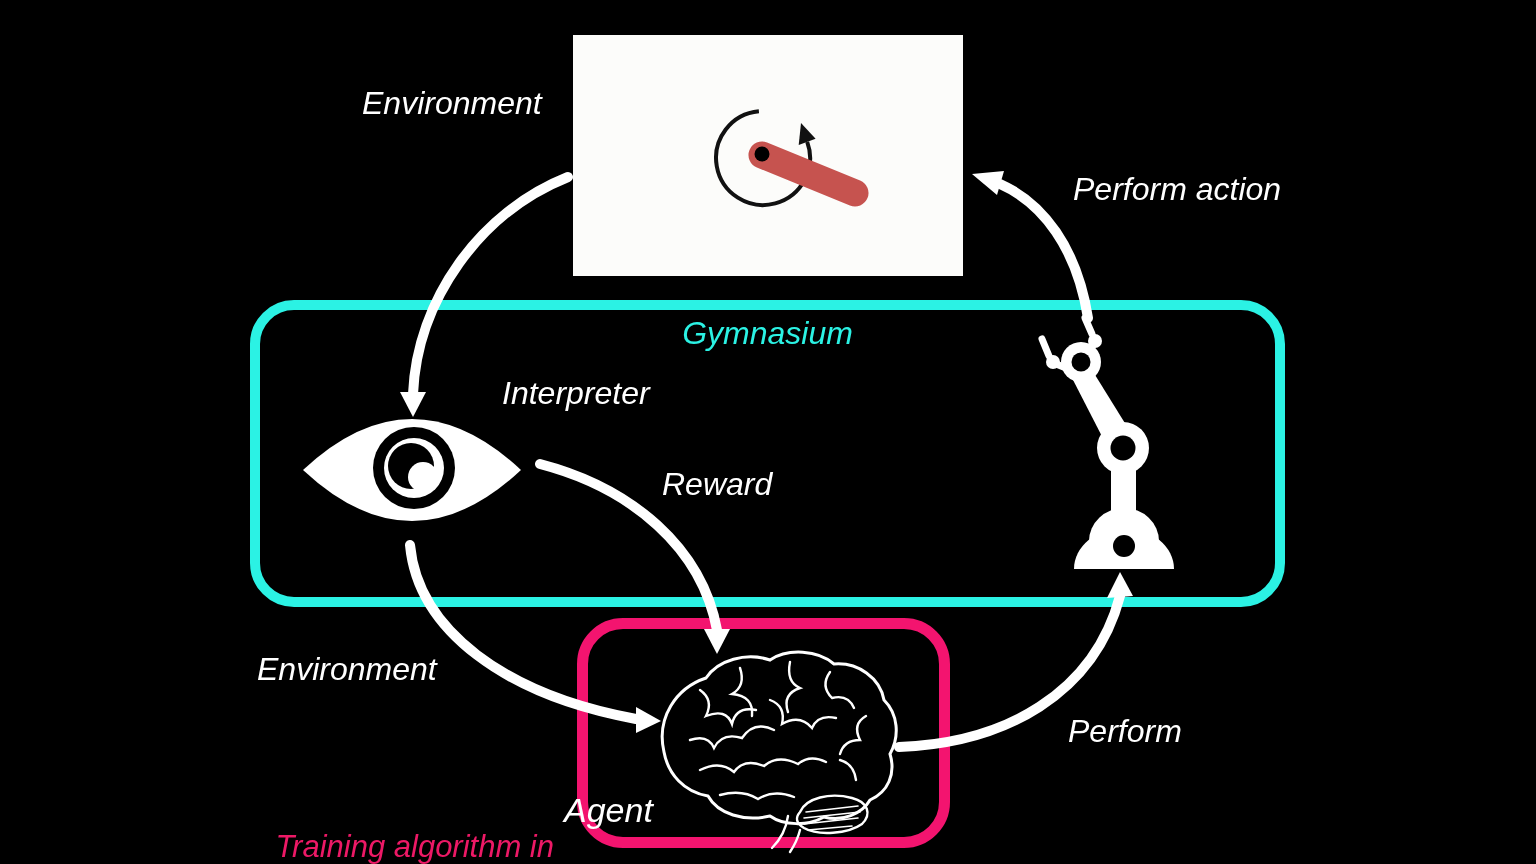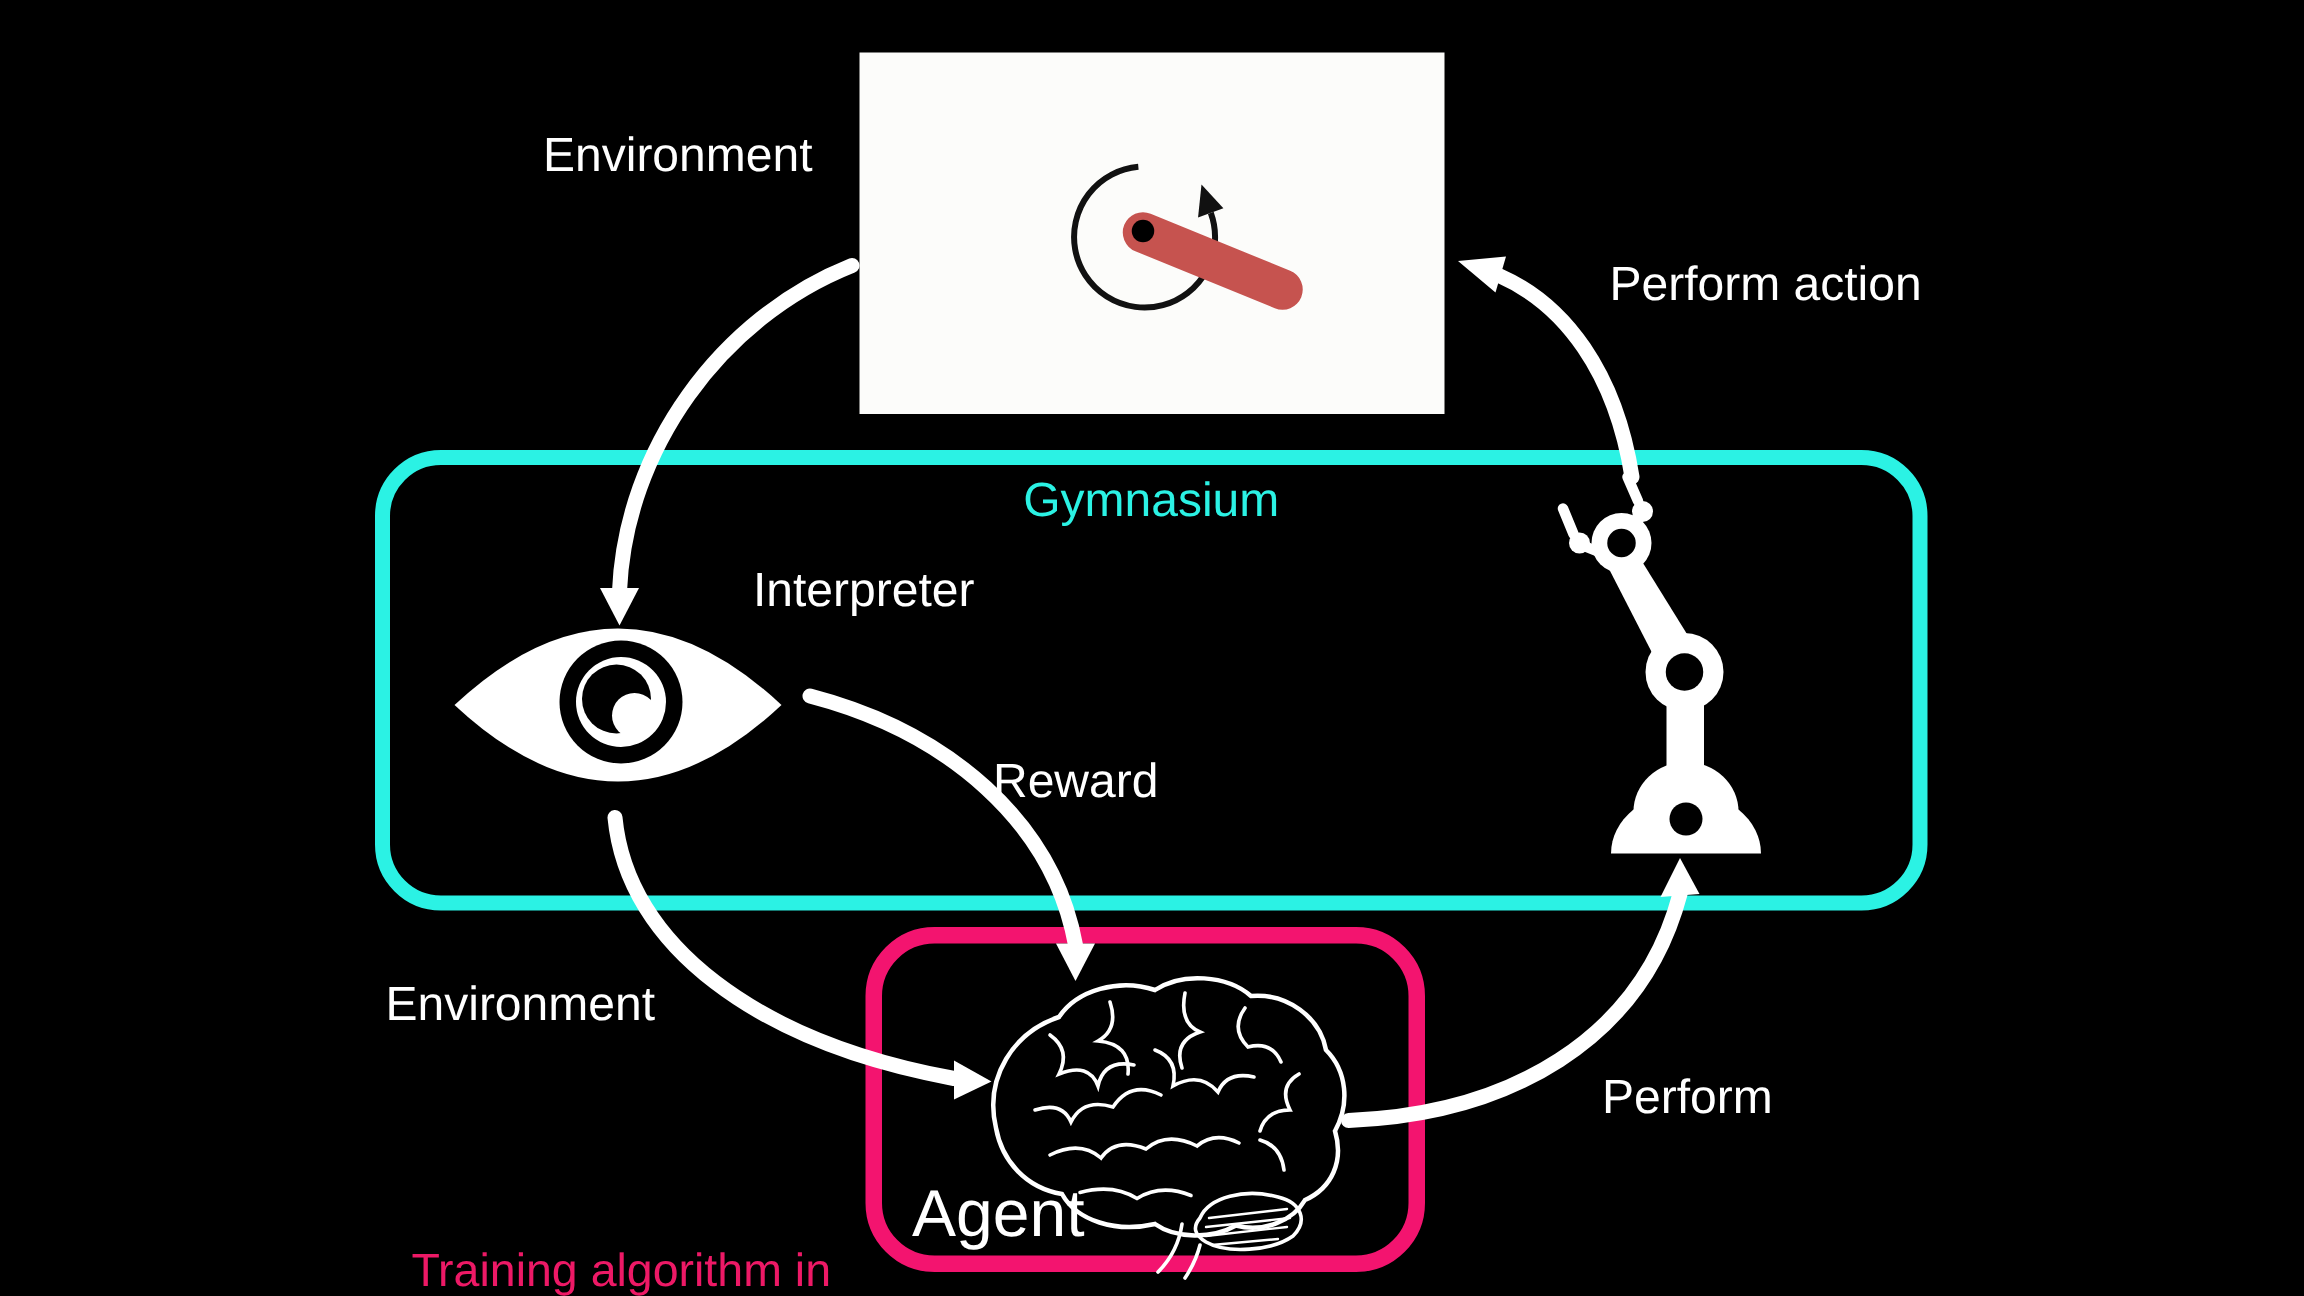--- a/index.html
+++ b/index.html
@@ -9,20 +9,21 @@
     width: 1536px;
     height: 864px;
     overflow: hidden;
     font-family: "Liberation Sans", sans-serif;
   }
   .stage {
     position: relative;
     width: 1536px;
     height: 768px;
     background: var(--background, #000000);
+    font-style: italic;
   }
   
   .env-box {
     position: absolute;
     left: 573px; top: 35px;
     width: 390px; height: 241px;
     background: var(--environment_bg, #FCFCFA);
   }
   .gym-box {
     position: absolute;
@@ -50,24 +51,24 @@
   }
   .lbl-gymnasium {
     left: 250px; top: 314px;
     width: 1035px;
     text-align: center;
     color: var(--gymnasium_border, #2BF2E4);
   }
   .lbl-environment  { left: 362px; top: 84px;  }
   .lbl-perform      { left: 1073px; top: 170px; }
   .lbl-interpreter  { left: 461px; top: 374px; margin-left: 41px; }
-  .lbl-reward       { left: 662px; top: 465px; margin-top: 36px; }
+  .lbl-reward       { left: 662px; top: 465px; }
   .lbl-observation  { left: 257px; top: 650px; }
   .lbl-action       { left: 1068px; top: 712px; }
-  .lbl-agent        { left: 608px; top: 791px; font-size: 44px; }
+  .lbl-agent        { left: 564px; top: 791px; font-size: 34px; }
   .lbl-training {
     left: 222px; top: 734px;
     width: 332px;
     text-align: right;
     color: var(--training_text, #ED1966);
     font-size: 31px;
     line-height: 45px;
   }
   
   .overlay {

